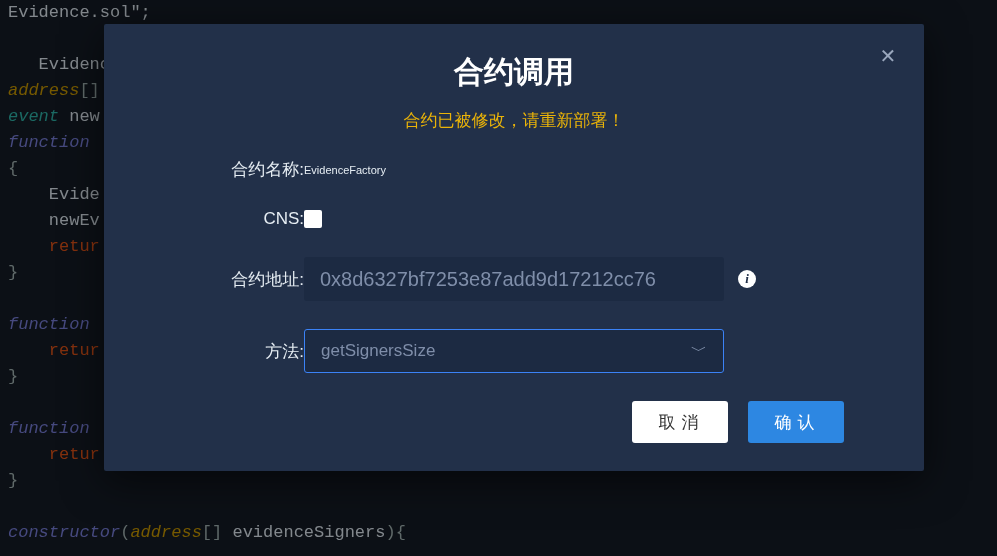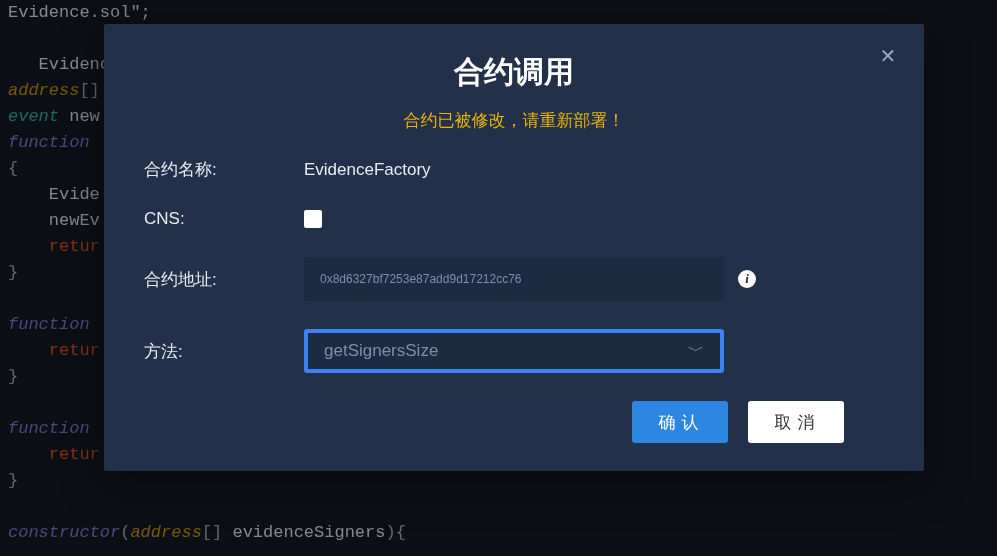--- a/index.html
+++ b/index.html
@@ -69,70 +69,70 @@
     color: #eab308;
     margin-bottom: 26px;
   }
   .form-row {
     display: flex;
     align-items: center;
     margin-bottom: 28px;
   }
   .form-label {
     width: 160px;
-    padding-right: 14px;
+    text-align: right;
     font-size: 17px;
     color: #e6edf3;
   }
   .form-value {
     flex: 1;
     display: flex;
     align-items: center;
     gap: 14px;
   }
   .val-text {
-    font-size: 17px;
+    font-size: 11px;
     color: #e6edf3;
   }
   .chk {
     width: 18px; height: 18px;
     background: #ffffff;
     border-radius: 2px;
     cursor: pointer;
   }
   .input {
     flex: 1;
     max-width: 420px;
     height: 44px;
     background: #1c2a42;
     border: none;
     border-radius: 3px;
     color: #7f8ea9;
-    font-size: 12px;
+    font-size: 20px;
     padding: 0 16px;
     outline: none;
   }
   .info-icon {
     width: 18px; height: 18px;
     border-radius: 50%;
     background: #ffffff;
     color: #223049;
     font-size: 13px;
     font-family: Georgia, serif;
     font-style: italic;
     font-weight: bold;
     line-height: 18px;
     text-align: center;
   }
   .select {
     flex: 1;
     max-width: 420px;
     height: 44px;
     background: #1c2a42;
-    border: 4px solid #3b82f6;
+    border: 1px solid #3b82f6;
     border-radius: 3px;
     color: #7f8ea9;
     font-size: 17px;
     padding: 0 16px;
     display: flex;
     align-items: center;
     justify-content: space-between;
     cursor: pointer;
   }
   .chev {
@@ -221,16 +221,16 @@
     <div class="form-label">方法:</div>
     <div class="form-value">
       <div class="select">
         <span>getSignersSize</span>
         <span class="chev">﹀</span>
       </div>
     </div>
   </div>
 
   <div class="dialog-actions">
+    <button class="btn btn-cancel">取消</button>
     <button class="btn btn-confirm">确认</button>
-    <button class="btn btn-cancel">取消</button>
   </div>
 </div>
 
 </body></html>

